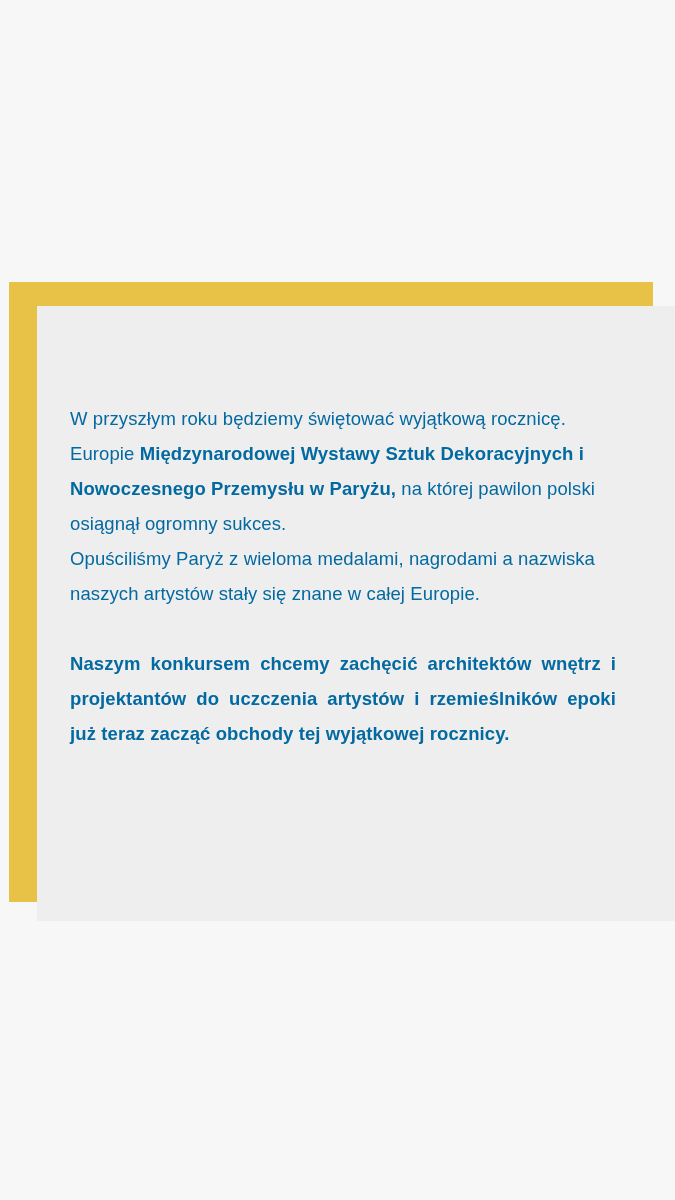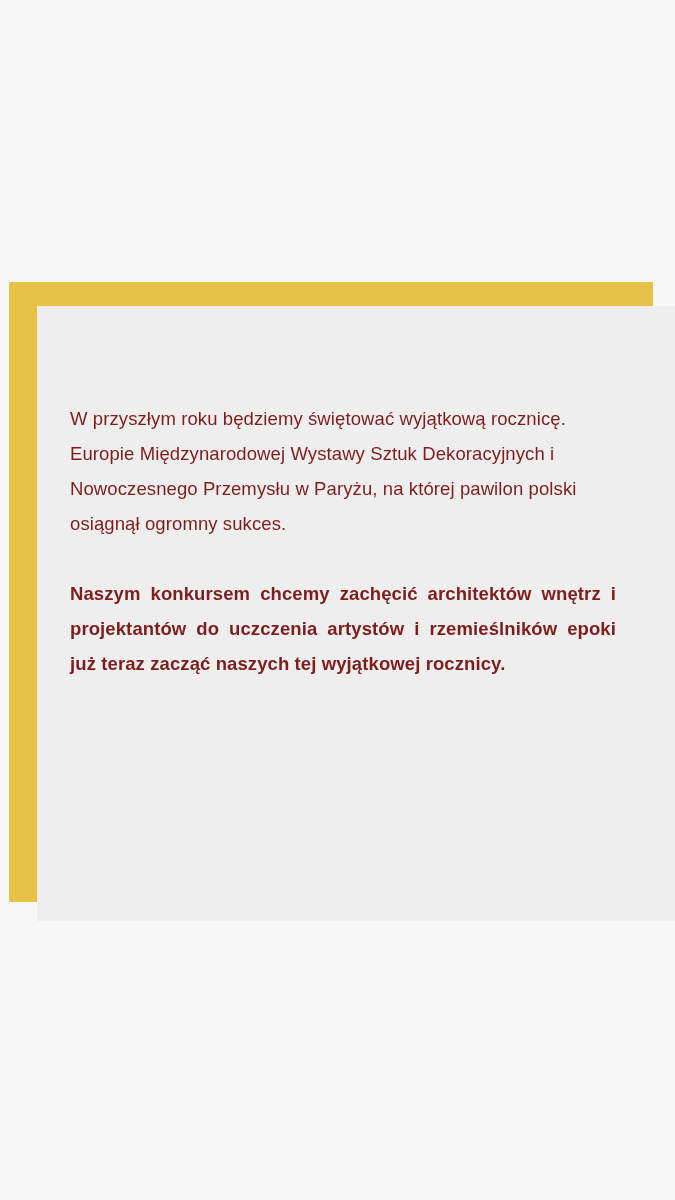--- a/index.html
+++ b/index.html
@@ -45,33 +45,33 @@
   }
 
   .card-body {
     position: absolute;
     left: 33px;
     top: 95px;
     width: 546px;
   }
 
   .para {
-    color: #7f1d1d;
+    color: #0369a1;
     font-size: 18.5px;
     line-height: 35px;
     letter-spacing: 0.1px;
     margin: 0;
   }
 
   .para.intro {
     font-weight: 400;
   }
 
   .para .bold {
-    font-weight: 400;
+    font-weight: 700;
   }
 
   .para-gap {
     height: 35px;
   }
 
   .para.closing {
     font-weight: 700;
     text-align: justify;
     text-justify: inter-word;
@@ -87,22 +87,23 @@
 <div class="stage">
 
   <div class="accent-block"></div>
 
   <div class="content-card">
     <div class="card-body">
 
       <p class="para intro">
         <span class="line-break">W przyszłym roku będziemy świętować wyjątkową rocznicę.</span>
         <span>Europie </span><span class="bold">Międzynarodowej Wystawy Sztuk Dekoracyjnych i Nowoczesnego Przemysłu w Paryżu,</span><span> na której pawilon polski osiągnął ogromny sukces.</span>
+        <span class="line-break">Opuściliśmy Paryż z wieloma medalami, nagrodami a nazwiska naszych artystów stały się znane w całej Europie.</span>
       </p>
 
       <div class="para-gap"></div>
 
-      <p class="para closing">Naszym konkursem chcemy zachęcić architektów wnętrz i projektantów do uczczenia artystów i rzemieślników epoki już teraz zacząć naszych tej wyjątkowej rocznicy.</p>
+      <p class="para closing">Naszym konkursem chcemy zachęcić architektów wnętrz i projektantów do uczczenia artystów i rzemieślników epoki już teraz zacząć obchody tej wyjątkowej rocznicy.</p>
 
     </div>
   </div>
 
 </div>
 
 </body></html>

